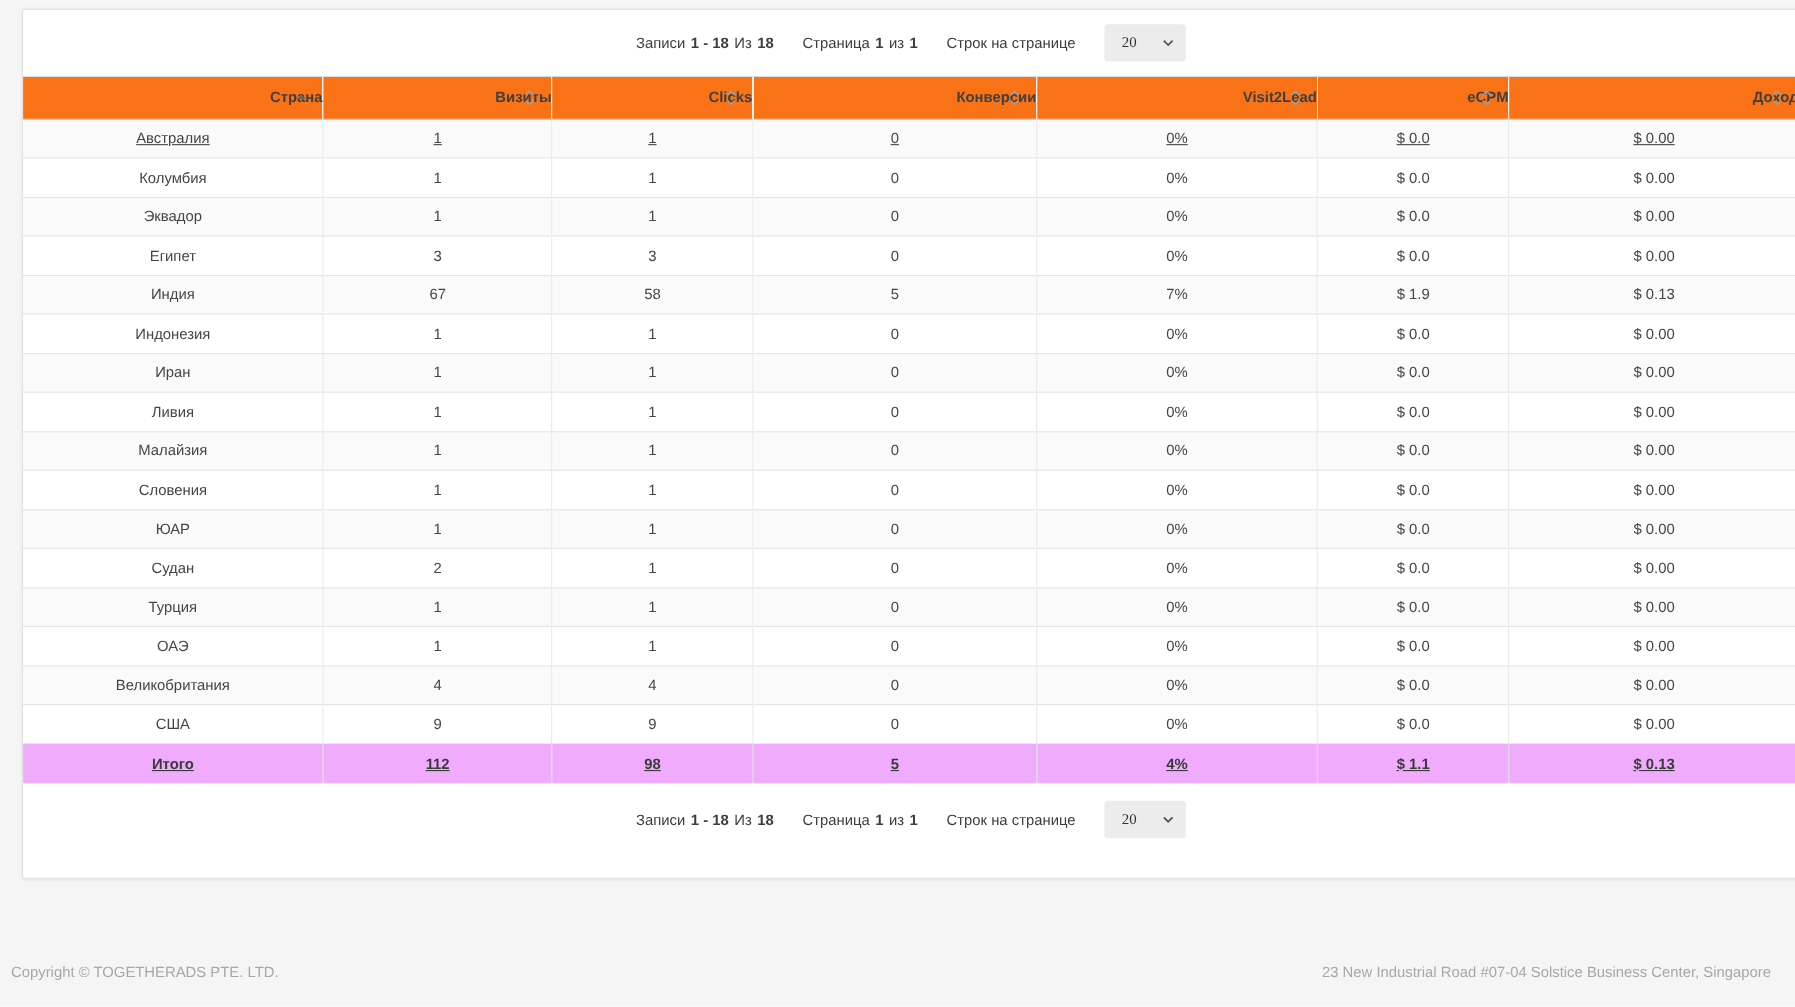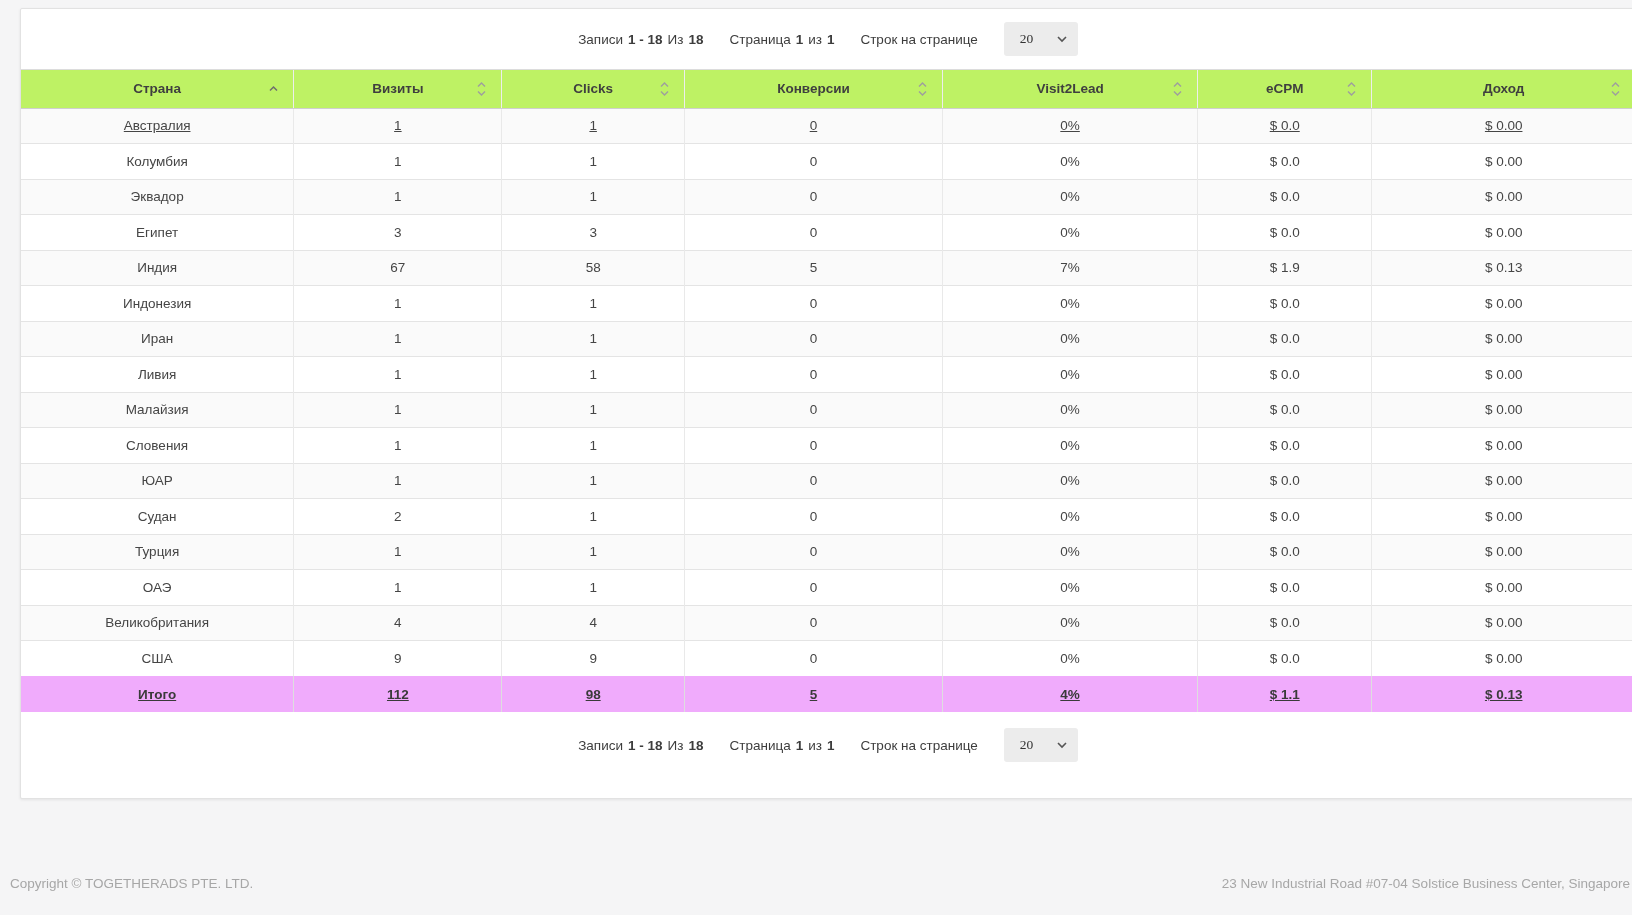--- a/index.html
+++ b/index.html
@@ -47,26 +47,26 @@
     font-family: Liberation Serif, serif;
   }
   .rpp-select .chev { display: inline-flex; margin-left: 14px; }
   
   table { width: 100%; border-collapse: collapse; table-layout: fixed; }
   thead th {
     height: 38px;
     font-size: 13.5px;
     font-weight: bold;
     color: #3f3f3f;
-    text-align: center;
+    text-align: right;
     position: relative;
     border-bottom: 1px solid #cfcfcf;
     border-left: 1px solid #ededed;
     cursor: pointer;
-    background: #bef264;
+    background: #f97316;
   }
   thead th:first-child { border-left: none; }
   th .sort-ic {
     position: absolute;
     right: 14px; top: 50%;
     transform: translateY(-50%);
     display: inline-flex;
     flex-direction: column;
     line-height: 0;
   }
@@ -92,21 +92,21 @@
   }
   tr.total-row td:first-child { border-left: none; }
   
   .footer {
     position: absolute;
     left: 0; right: 0; bottom: 0;
     height: 52px;
     display: flex;
     align-items: center;
     justify-content: space-between;
-    padding: 0 2px 12px 10px;
+    padding: 0 22px 12px 10px;
     font-size: 13.5px;
     color: #a7a7a7;
   }
   svg { display: block; }
 </style>
 </head>
 <body>
 
 <div class="card">
 

